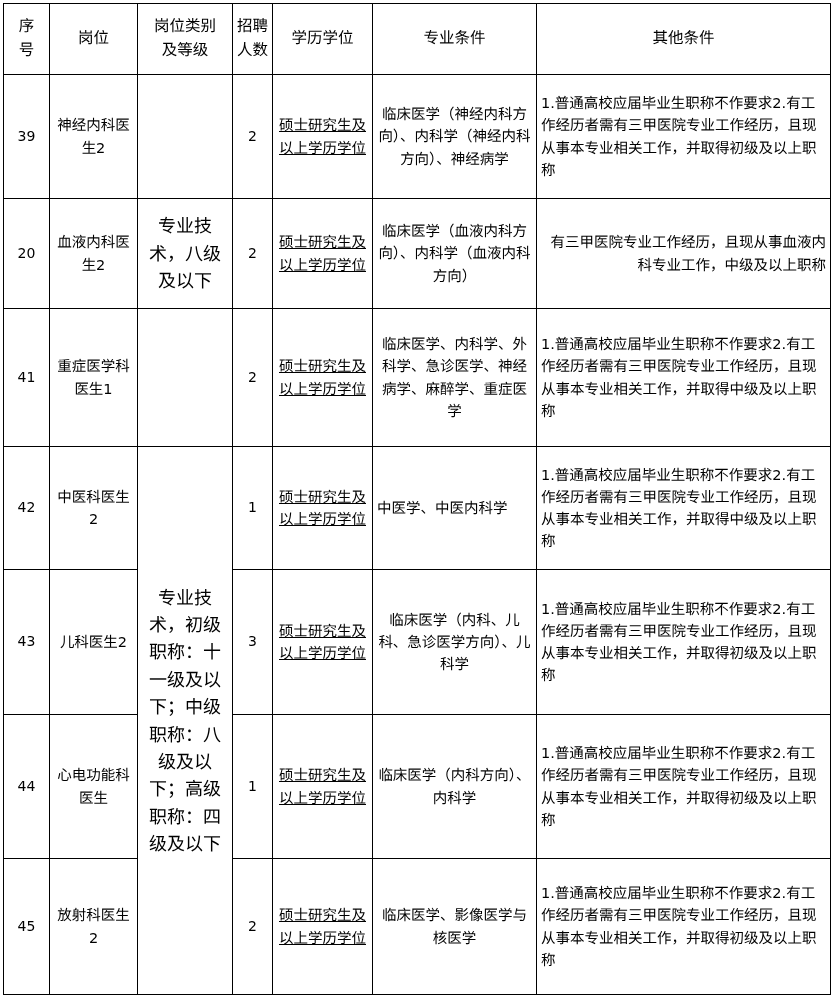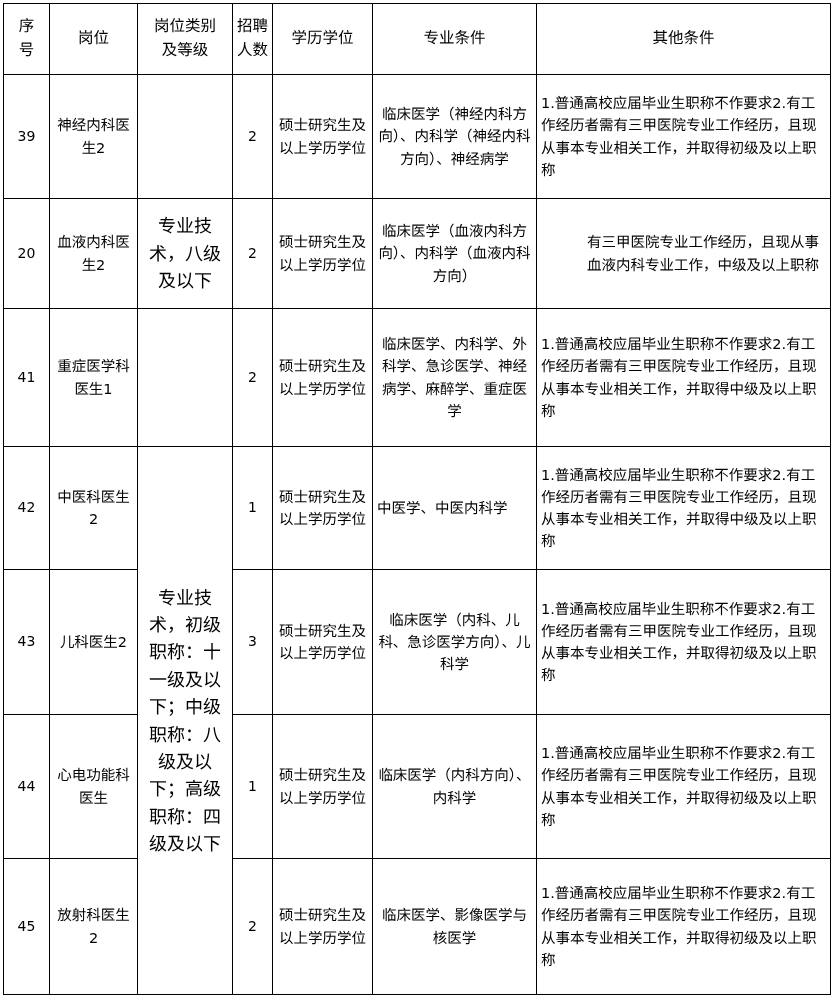--- a/index.html
+++ b/index.html
@@ -71,40 +71,40 @@
   }
   td.cat {
     text-align: center;
     font-size: 18px;
     padding-left: 7px;
     padding-right: 5px;
   }
   td.edu {
     text-align: center;
     font-size: 14.5px;
+    text-decoration: underline;
   }
   td.major {
     text-align: center;
     font-size: 14.5px;
     padding-left: 6px;
     padding-right: 6px;
   }
   td.major.center {
     text-align: left;
   }
   td.other {
     text-align: left;
     font-size: 14.5px;
     padding-left: 7px;
     padding-right: 6px;
   }
   td.other.mid {
     
-    text-align: center;
-    padding-left: 43px;
+    text-align: right;
   }
 </style>
 </head>
 <body>
 
 <div class="sheet">
   <table class="job-table">
     <colgroup>
       <col class="c-index">
       <col class="c-post">

